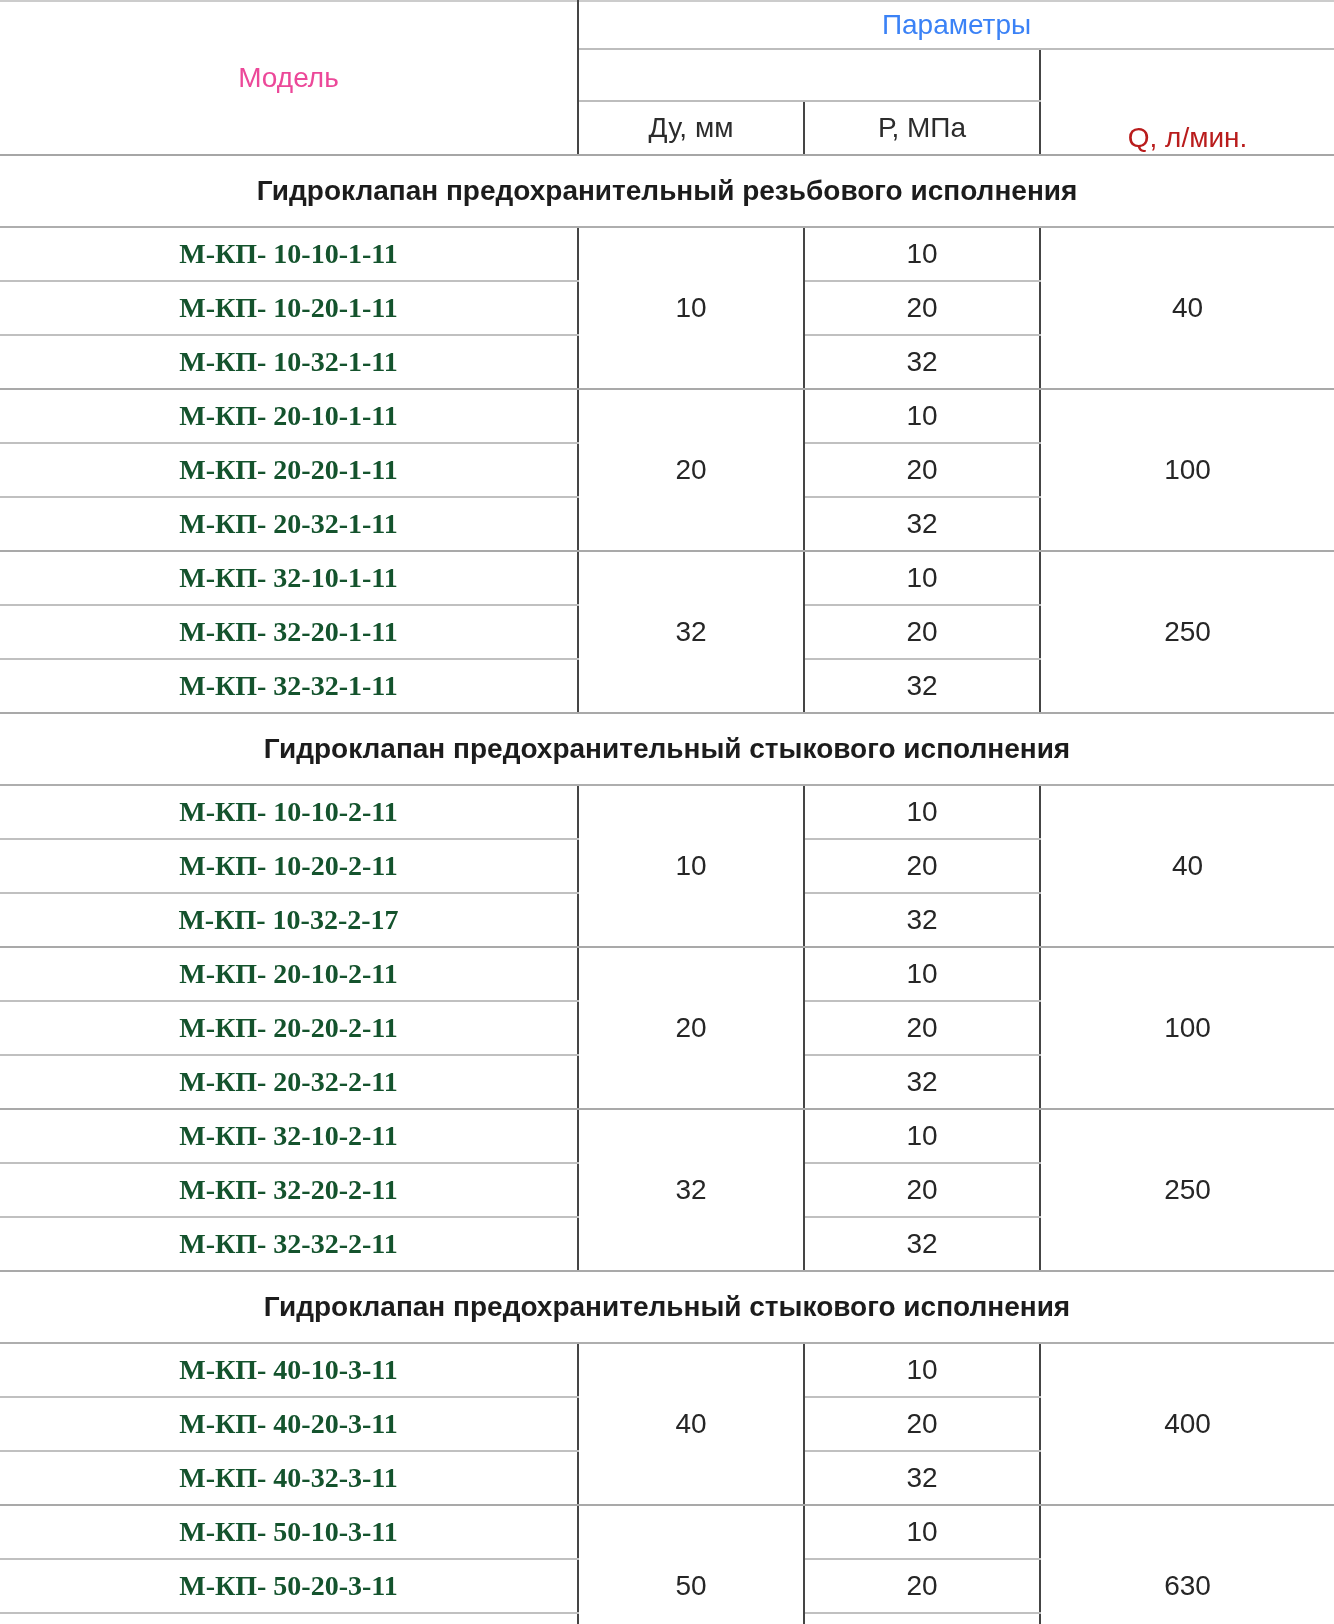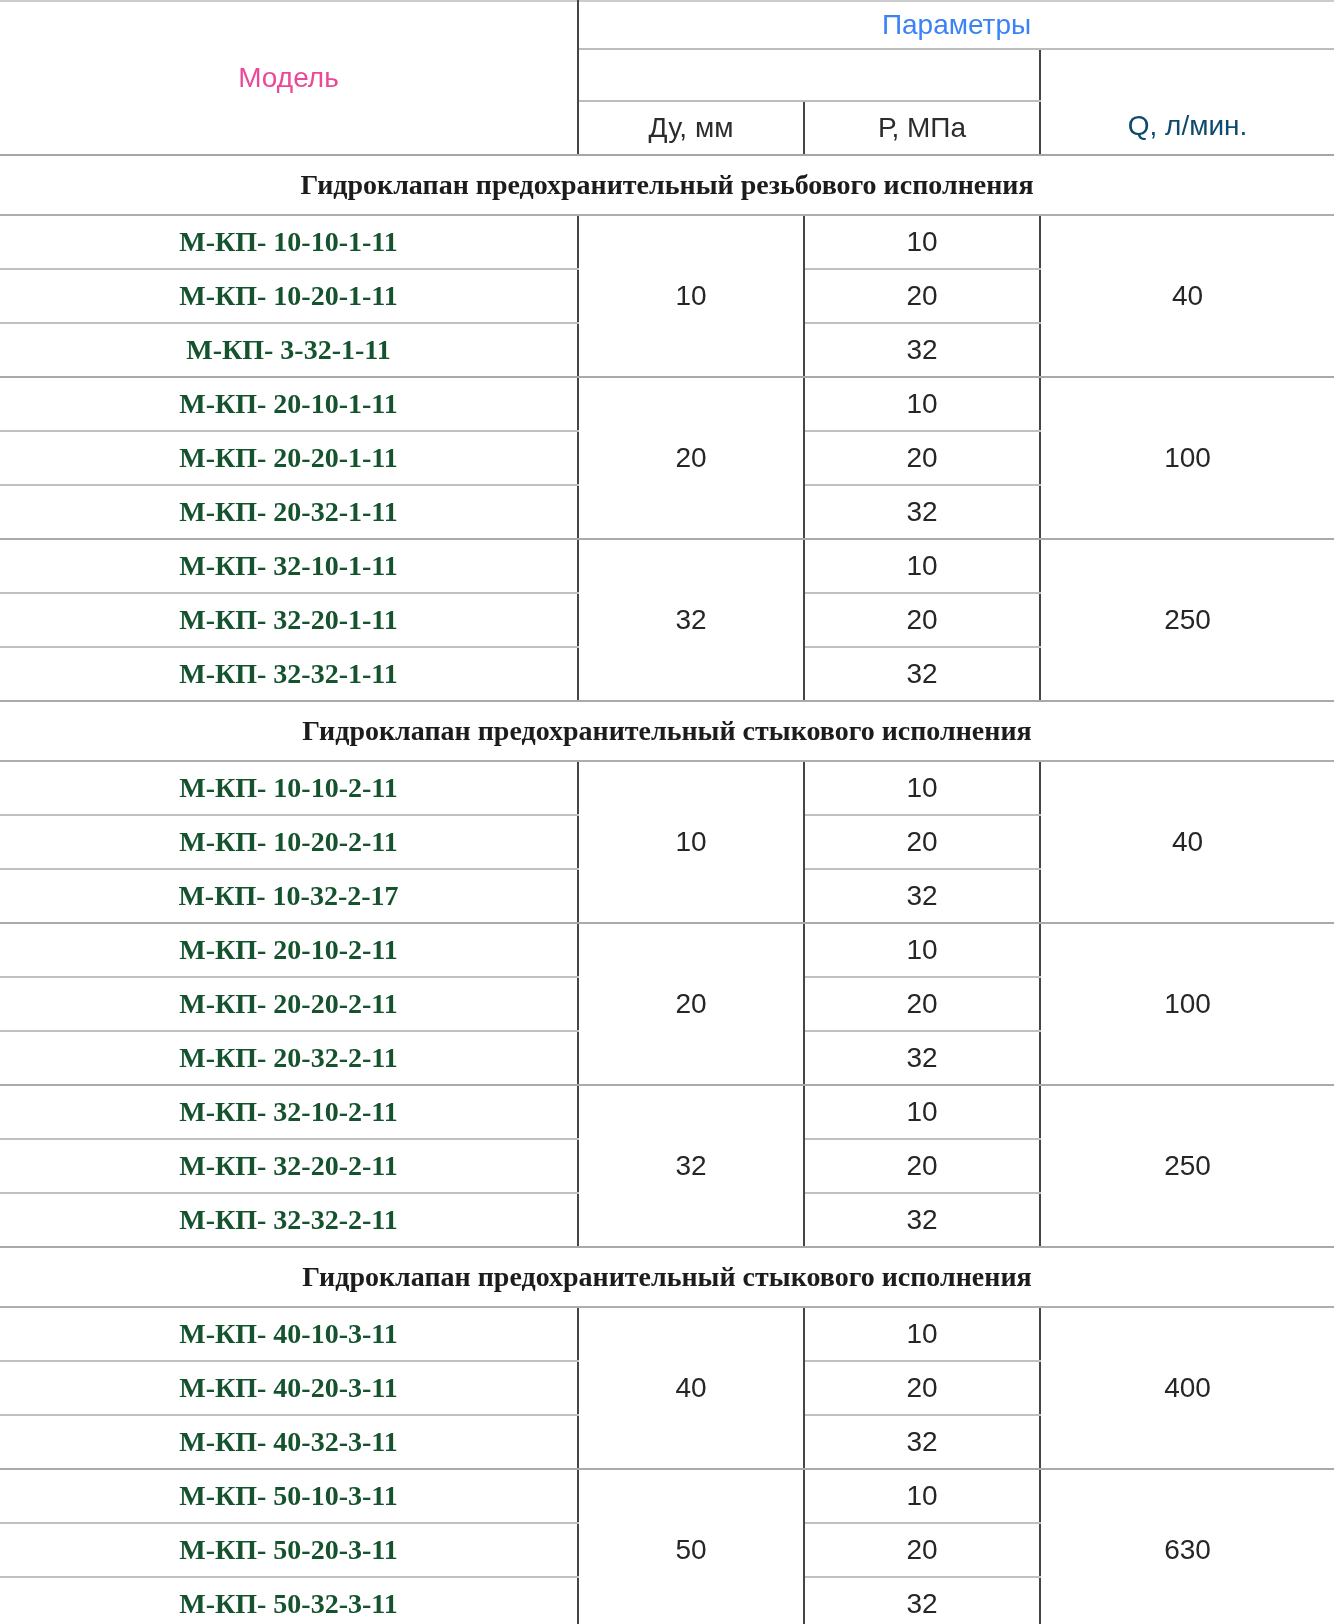--- a/index.html
+++ b/index.html
@@ -47,26 +47,25 @@
     border-bottom: 2px solid #bdbdbd;
   }
   th.du-head, th.p-head {
     border-right: 2px solid #454545;
     border-bottom: 2px solid #a6a6a6;
     color: #2c2c2c;
     border-radius: 21px;
   }
   th.q-head {
     vertical-align: bottom;
-    padding-bottom: 12px;
     border-bottom: 2px solid #a6a6a6;
-    color: #0c4a6e;
+    color: #b91c1c;
   }
   
-  tr.section-row { height: 60px; font-family: Liberation Serif, serif; }
+  tr.section-row { height: 72px; }
   td.section-title {
     font-weight: bold;
     color: #1c1c1c;
     border-top: 2px solid #a6a6a6;
     border-bottom: 2px solid #aeaeae;
   }
   
   tr.data-row { height: 54px; }
   td.model-cell {
     font-weight: bold;
@@ -123,21 +122,21 @@
         <td class="model-cell">М-КП- 10-10-1-11</td>
         <td class="du-cell" rowspan="3">10</td>
         <td class="p-cell">10</td>
         <td class="q-cell" rowspan="3">40</td>
       </tr>
       <tr class="data-row">
         <td class="model-cell">М-КП- 10-20-1-11</td>
         <td class="p-cell">20</td>
       </tr>
       <tr class="data-row group-end">
-        <td class="model-cell">М-КП- 3-32-1-11</td>
+        <td class="model-cell">М-КП- 10-32-1-11</td>
         <td class="p-cell">32</td>
       </tr>
       <tr class="data-row">
         <td class="model-cell">М-КП- 20-10-1-11</td>
         <td class="du-cell" rowspan="3">20</td>
         <td class="p-cell">10</td>
         <td class="q-cell" rowspan="3">100</td>
       </tr>
       <tr class="data-row">
         <td class="model-cell">М-КП- 20-20-1-11</td>

